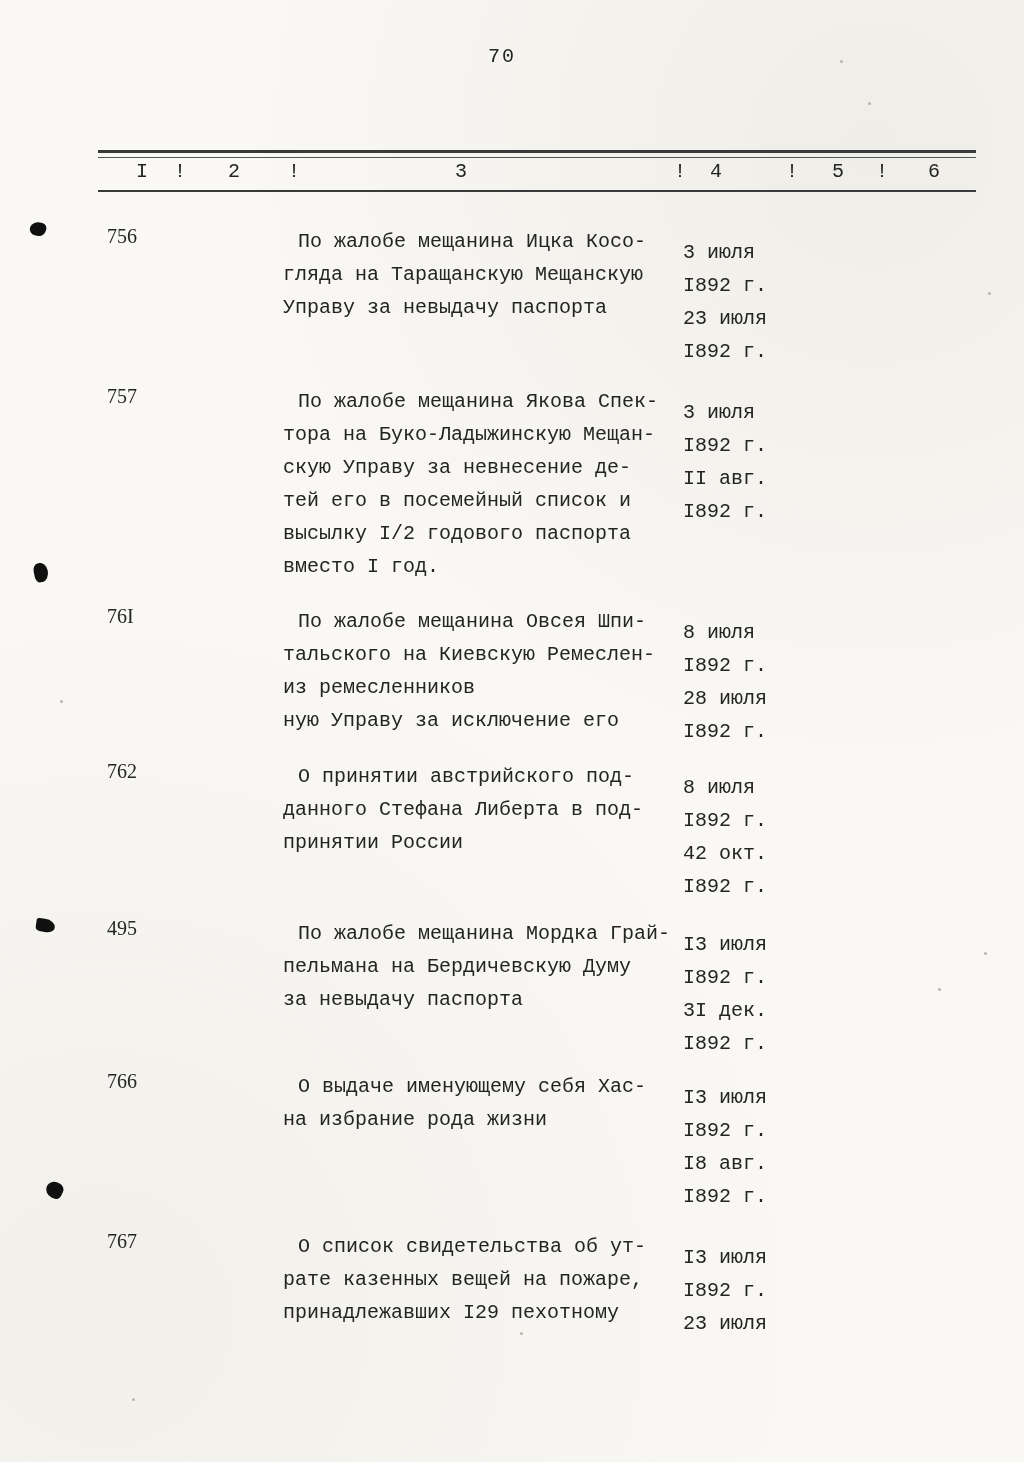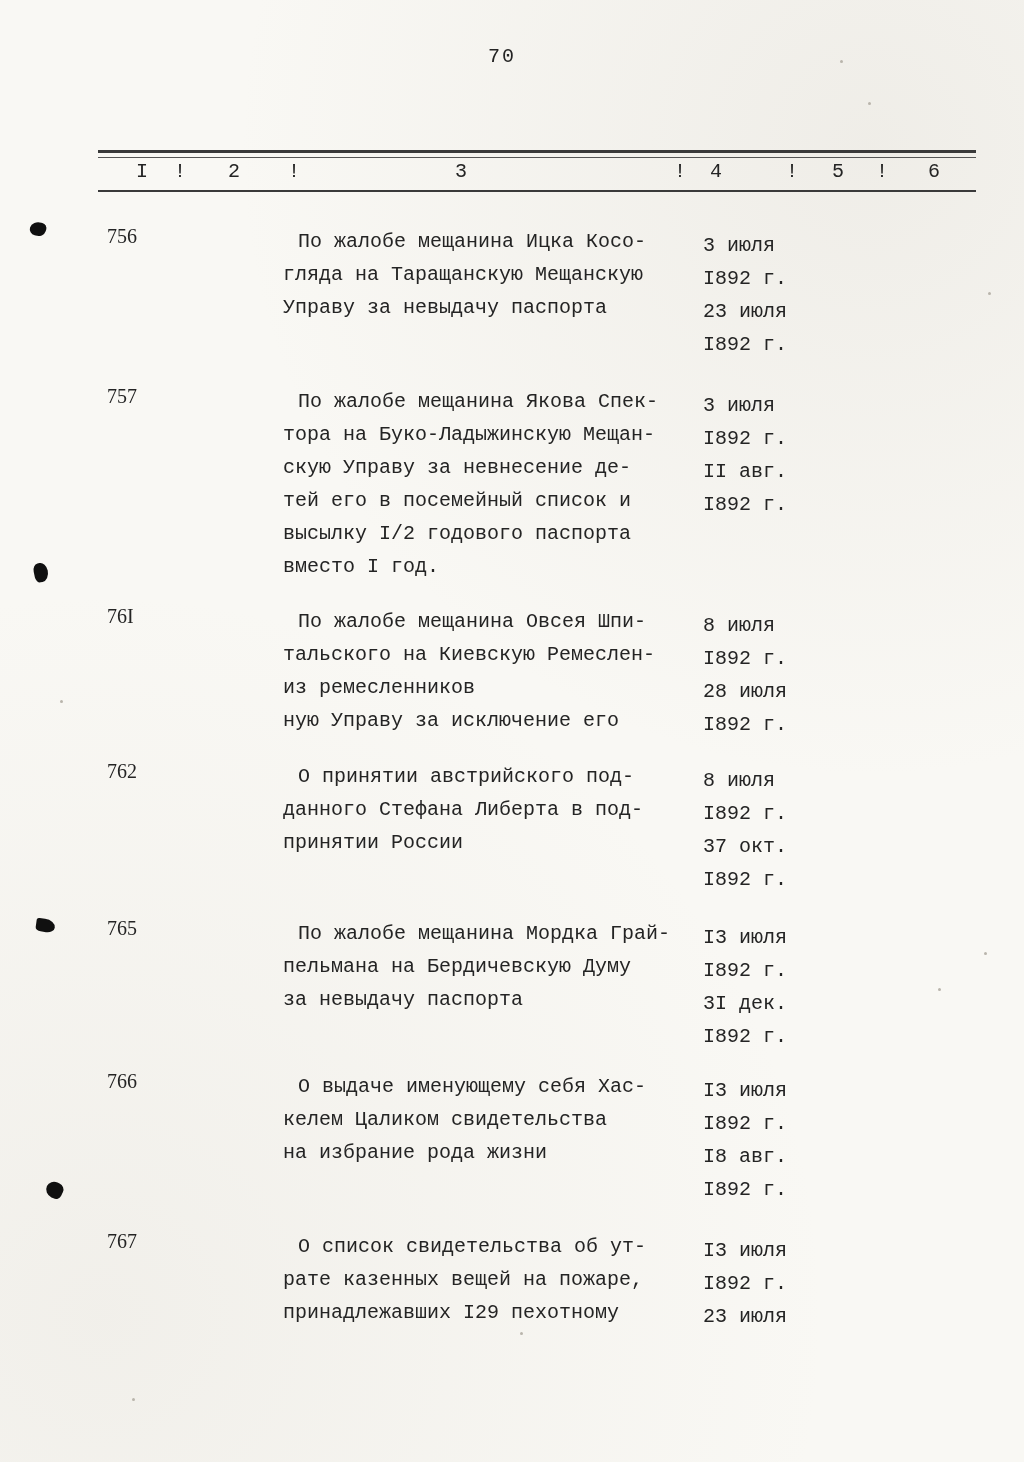--- a/index.html
+++ b/index.html
@@ -58,23 +58,22 @@
   }
   .desc {
     position: absolute;
     left: 283px;
     top: 0;
     width: 400px;
   }
   .dates {
     position: absolute;
     left: 683px;
-    top: 4px;
+    top: 11px;
     width: 170px;
-    margin-left: 20px;
   }
   .line {
     height: 33px;
     line-height: 33px;
     white-space: nowrap;
   }
   .line.indent { padding-left: 15px; }
 
   
   .blot {
@@ -167,45 +166,44 @@
 <div class="entry" style="top:760px">
   <div class="num">762</div>
   <div class="desc">
     <div class="line indent">О принятии австрийского под-</div>
     <div class="line">данного Стефана Либерта в под-</div>
     <div class="line">принятии России</div>
   </div>
   <div class="dates">
     <div class="line">8 июля</div>
     <div class="line">I892 г.</div>
-    <div class="line">37 окт.</div>
+    <div class="line">42 окт.</div>
     <div class="line">I892 г.</div>
   </div>
 </div>
 
 <div class="entry" style="top:917px">
-  <div class="num">765</div>
+  <div class="num">495</div>
   <div class="desc">
     <div class="line indent">По жалобе мещанина Мордка Грай-</div>
     <div class="line">пельмана на Бердичевскую Думу</div>
     <div class="line">за невыдачу паспорта</div>
   </div>
   <div class="dates">
     <div class="line">I3 июля</div>
     <div class="line">I892 г.</div>
     <div class="line">3I дек.</div>
     <div class="line">I892 г.</div>
   </div>
 </div>
 
 <div class="entry" style="top:1070px">
   <div class="num">766</div>
   <div class="desc">
     <div class="line indent">О выдаче именующему себя Хас-</div>
-    <div class="line">келем Цаликом свидетельства</div>
     <div class="line">на избрание рода жизни</div>
   </div>
   <div class="dates">
     <div class="line">I3 июля</div>
     <div class="line">I892 г.</div>
     <div class="line">I8 авг.</div>
     <div class="line">I892 г.</div>
   </div>
 </div>
 

